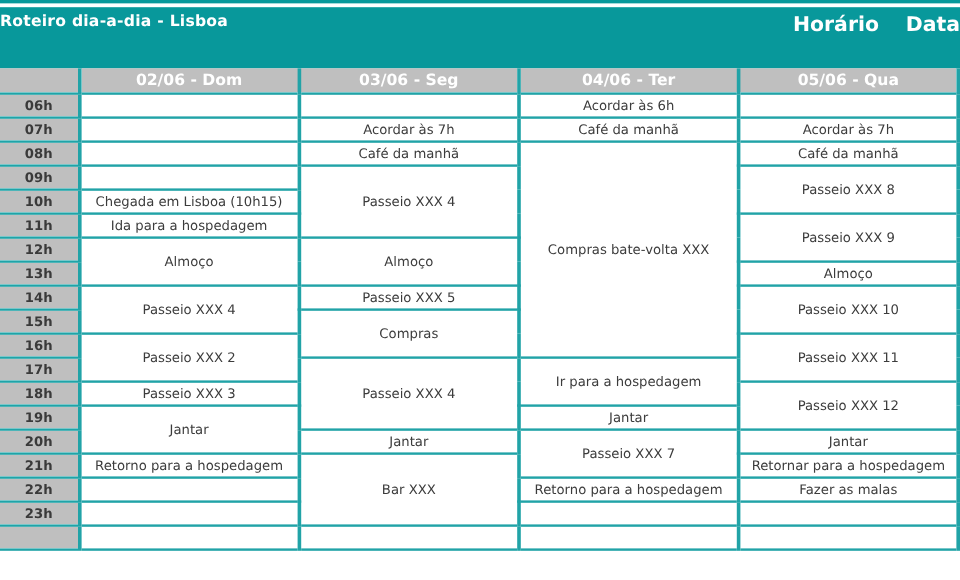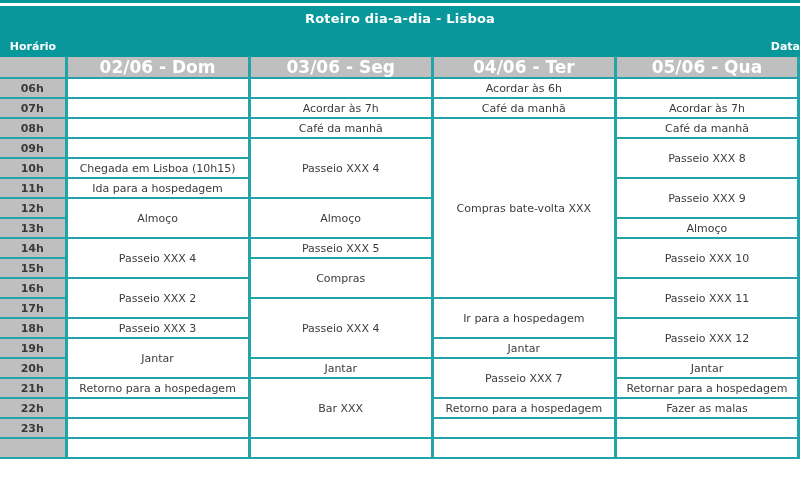--- a/index.html
+++ b/index.html
@@ -1,33 +1,33 @@
 <!DOCTYPE html>
 <html><head>
 <meta charset="utf-8">
 <style>
   * { margin:0; padding:0; box-sizing:border-box; }
   html,body { width:800px; height:483px; overflow:hidden; background:#ffffff;
               font-family:"DejaVu Sans","Liberation Sans",sans-serif; }
   .top-strip { height:3px; background:#08989B; }
   .top-gap   { height:3px; background:#ffffff; }
   .header-band { height:51px; background:#08989B; color:#ffffff;
-                 display:flex; flex-direction:column; justify-content:space-between;
+                 display:flex; justify-content:space-between;
                  padding:5px 0 4px 0; }
   .band-title { text-align:center; font-size:13px; font-weight:bold; letter-spacing:.2px; }
-  .band-row { display:flex; font-size:11px; font-weight:bold; }
+  .band-row { display:flex; font-size:17px; font-weight:bold;gap:28px; }
   .band-corner { width:66px; text-align:center; }
   .band-data { flex:1; text-align:right; }
   table { width:800px; border-collapse:collapse; table-layout:fixed; }
   col.hourcol { width:66px; }
   th, td { border:2px solid #21A3A7; border-left-width:3px; border-right-width:3px;
            padding:0; text-align:center; overflow:hidden; white-space:nowrap; }
   th:first-child, td:first-child { border-left:none; }
   thead th { height:21px; background:#BFBFBF; color:#ffffff;
-             font-size:17px; font-weight:bold; border-top:none; }
+             font-size:13px; font-weight:bold; border-top:none; }
   tbody tr { height:20px; }
   tbody td { background:#ffffff; font-size:11px; color:#3C3C3C; vertical-align:middle; }
   td.hour  { background:#BFBFBF; color:#3A3A3A; font-weight:bold; font-size:11px; }
   tr.clip  { height:20px; }
 </style>
 </head>
 <body>
 
 <div class="top-strip"></div>
 <div class="top-gap"></div>

